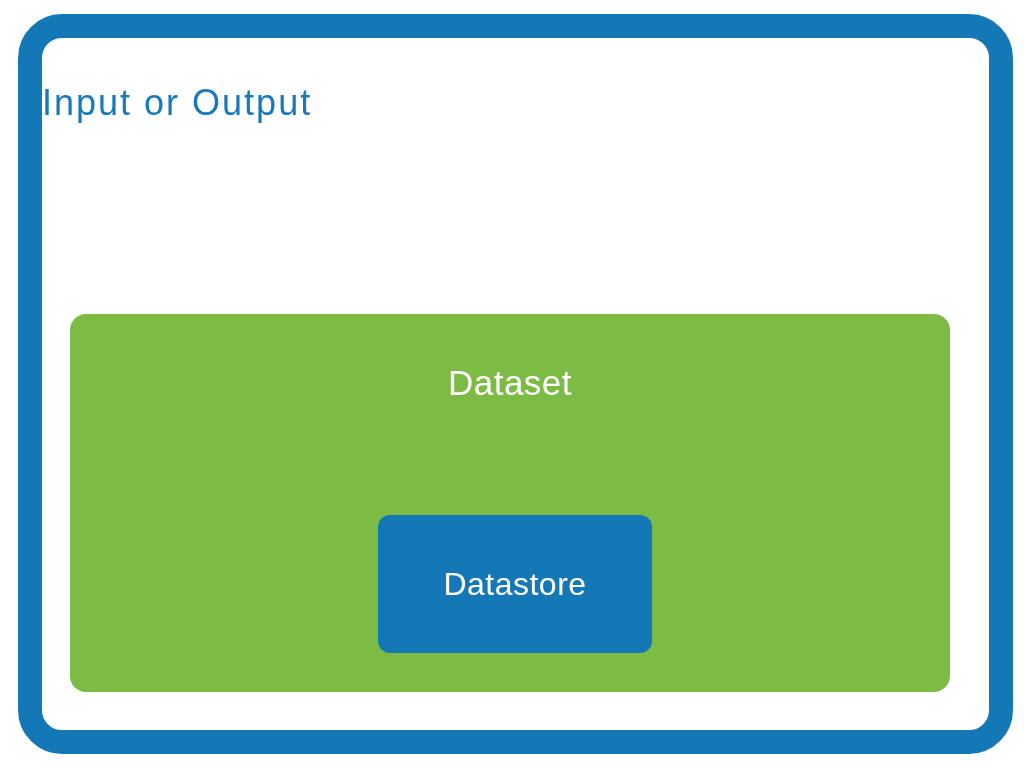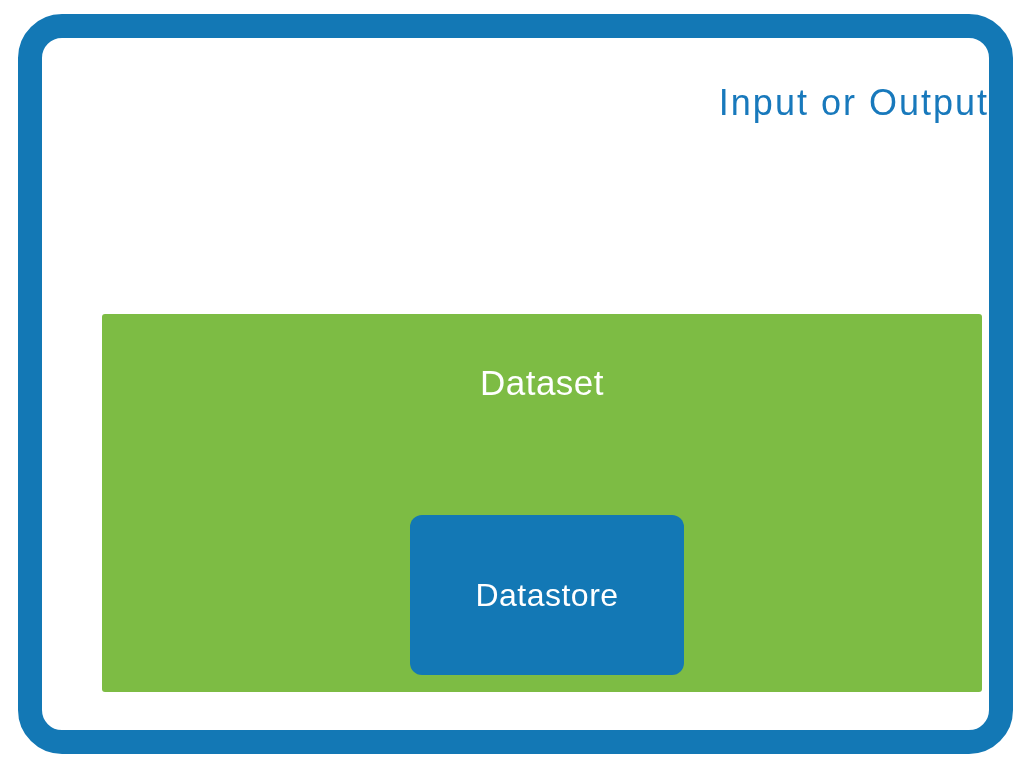--- a/index.html
+++ b/index.html
@@ -24,51 +24,50 @@
     box-sizing: border-box;
     border: 24px solid var(--blue, #1378b5);
     border-radius: 44px;
     background: #ffffff;
   }
   .title {
     position: absolute;
     left: 0;
     right: 0;
     top: 36px;
-    text-align: right;
+    text-align: left;
     color: var(--title_blue, #1879bc);
     font-size: 36px;
     line-height: 58px;
     letter-spacing: 2px;
   }
   .title span { display: block; }
   .dataset {
     position: absolute;
     left: 28px;
     top: 276px;
     width: 880px;
     height: 378px;
     background: var(--green, #7dbc44);
-    border-radius: 3px;
-    margin-left: 32px;
+    border-radius: 16px;
   }
   .dataset-label {
     padding-top: 49px;
     text-align: center;
     color: var(--label_white, #ffffff);
     font-size: 35px;
     line-height: 40px;
     letter-spacing: 0.5px;
   }
   .datastore {
     position: absolute;
     left: 308px;
     top: 201px;
     width: 274px;
-    height: 160px;
+    height: 138px;
     background: var(--blue, #1378b5);
     border-radius: 12px;
     display: flex;
     align-items: center;
     justify-content: center;
   }
   .datastore-label {
     color: var(--label_white, #ffffff);
     font-size: 32px;
     letter-spacing: 0.5px;

